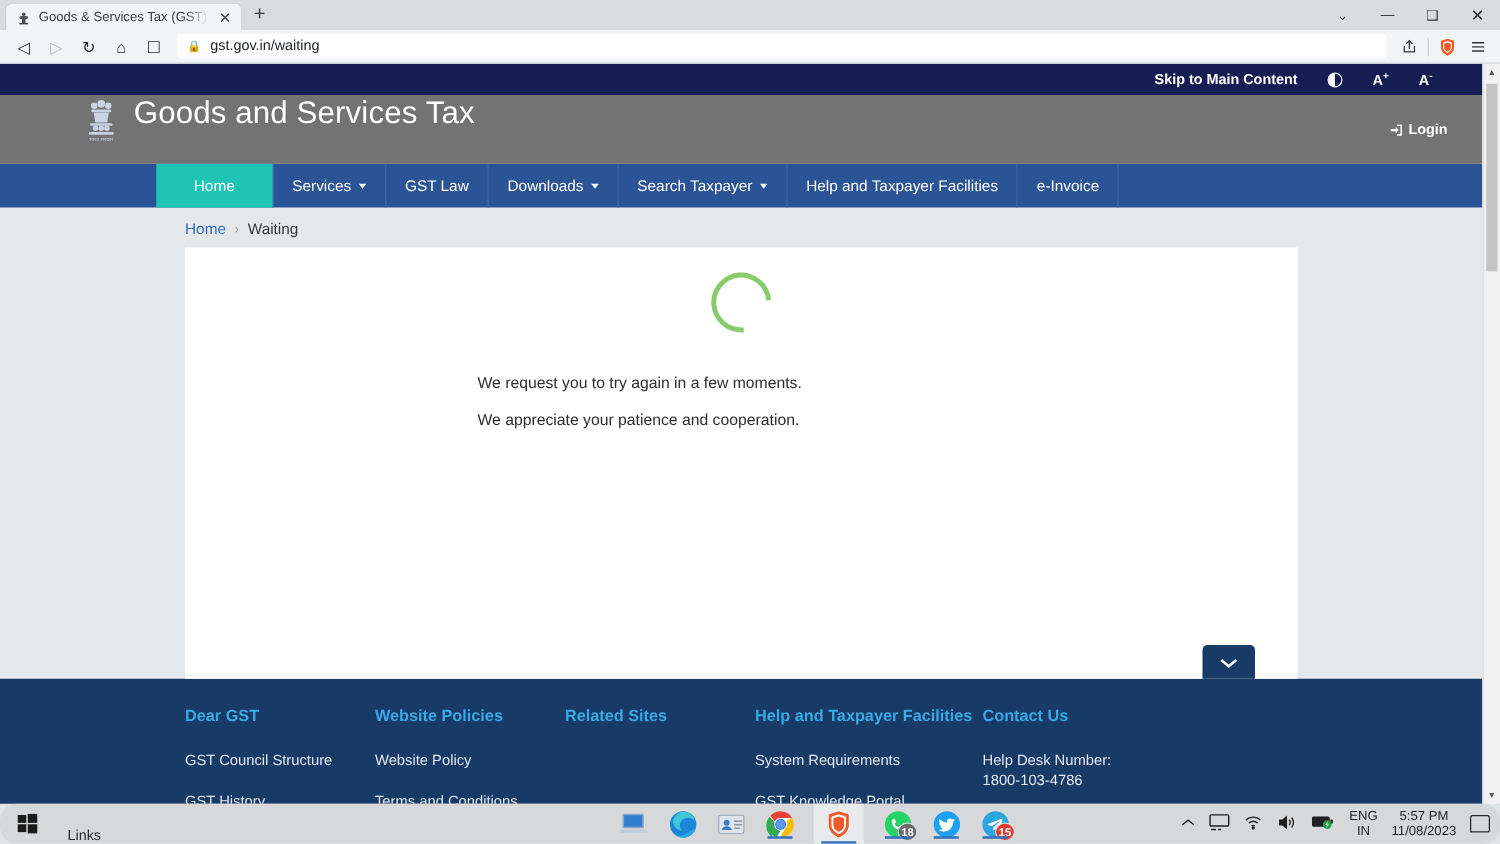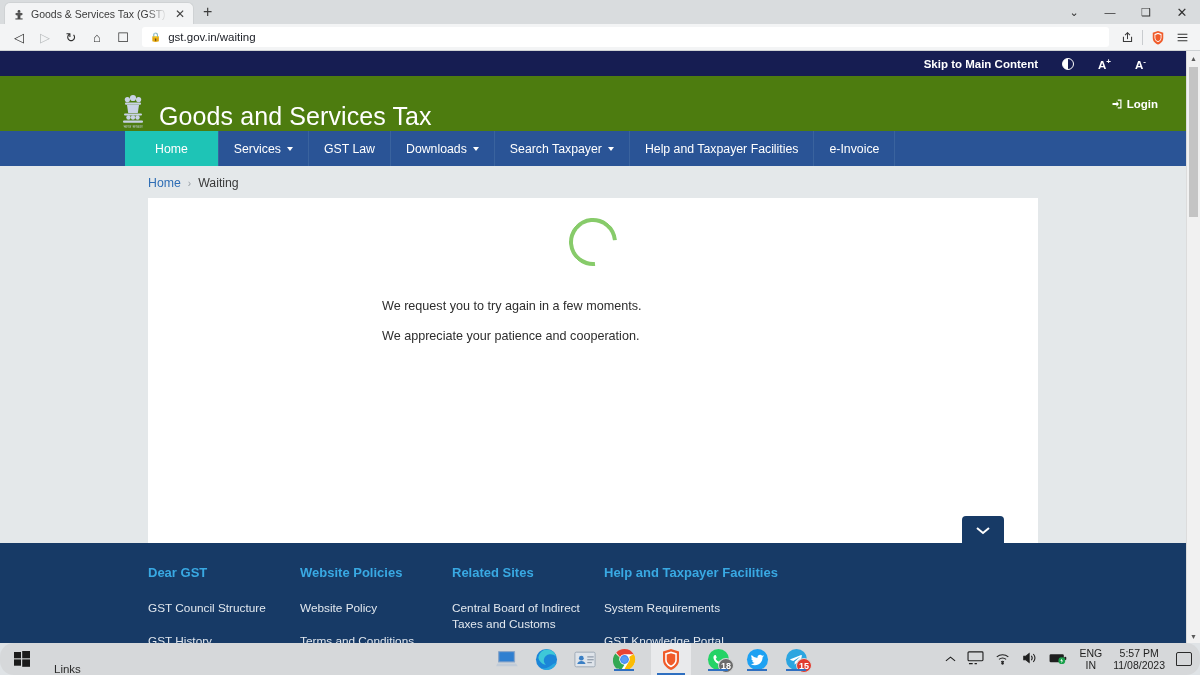--- a/index.html
+++ b/index.html
@@ -60,22 +60,22 @@
 
   .topstrip { background: #161d52; height: 25px; display: flex; align-items: center;
               justify-content: flex-end; padding-right: 40px; gap: 24px; }
   .skip { color: #fff; font-size: 11.5px; font-weight: bold; }
   .contrast-ico { width: 12px; height: 12px; border-radius: 50%;
                   background: linear-gradient(90deg,#fff 50%, #161d52 50%);
                   border: 1.6px solid #fff; }
   .afont { color: #fff; font-size: 11.5px; font-weight: bold; }
   .afont sup { font-size: 8px; }
 
-  .gheader { background: #4d7c0f; height: 55px; display: flex; align-items: flex-end;
-             padding-left: 120px; position: relative; }
+  .gheader { background: #737373; height: 55px; display: flex; align-items: flex-start;
+             padding-left: 68px; position: relative; }
   .emblem { width: 26px; height: 40px; margin-right: 13px; flex: 0 0 26px; display:flex; align-items:center; }
   .gtitle { color: #fff; font-size: 25px; font-weight: normal; letter-spacing: .1px; }
   .login { position: absolute; right: 28px; top: 50%; transform: translateY(-50%);
            color: #fff; font-size: 11.5px; font-weight: bold; display: flex; align-items: center; gap: 4px; }
 
   .navbar { background: #2a5496; height: 35px; display: flex; padding-left: 125px; }
   .navitem { display: flex; align-items: center; padding: 0 15px; color: #fff; font-size: 12.3px;
              border-right: 1px solid #3a639e; white-space: nowrap; }
   .navitem.active { background: #1ec4b6; color: #fff; padding: 0 30px; }
   .caret { width: 0; height: 0; border-left: 3.5px solid transparent; border-right: 3.5px solid transparent;
@@ -296,26 +296,30 @@
             <div class="flink">GST Council Structure</div>
             <div class="flink">GST History</div>
           </div>
           <div class="fcol">
             <div class="fhead">Website Policies</div>
             <div class="flink">Website Policy</div>
             <div class="flink">Terms and Conditions</div>
           </div>
           <div class="fcol">
             <div class="fhead">Related Sites</div>
-            <div class="flink">Central Board of Indirect Taxes and Customs</div>
           </div>
           <div class="fcol wide">
             <div class="fhead">Help and Taxpayer Facilities</div>
             <div class="flink">System Requirements</div>
             <div class="flink">GST Knowledge Portal</div>
+          </div>
+          <div class="fcol">
+            <div class="fhead">Contact Us</div>
+            <div class="fnote">Help Desk Number:</div>
+            <div class="fnote">1800-103-4786</div>
           </div>
         </div>
       </div>
 
     </div>
 
     <div class="scrollbar">
       <div class="sb-arrow">▲</div>
       <div class="sb-thumb"></div>
       <div class="sb-arrow bottom">▼</div>

